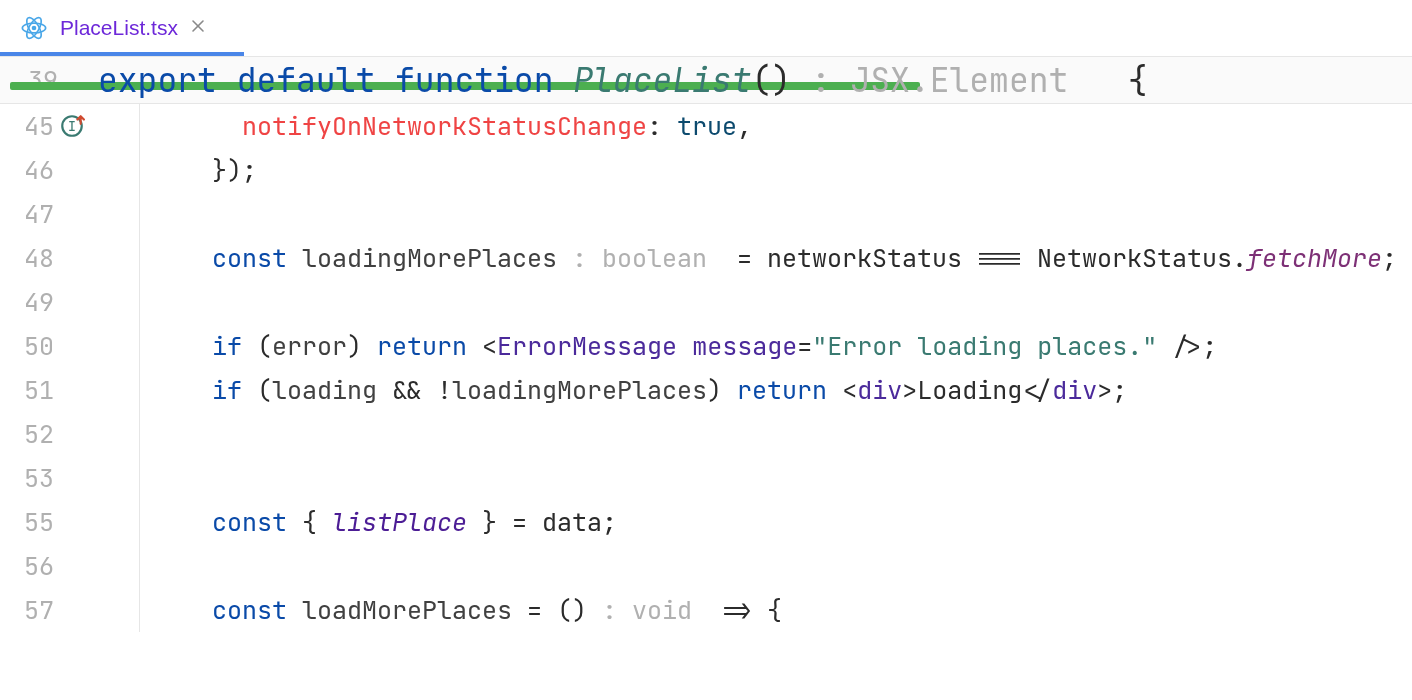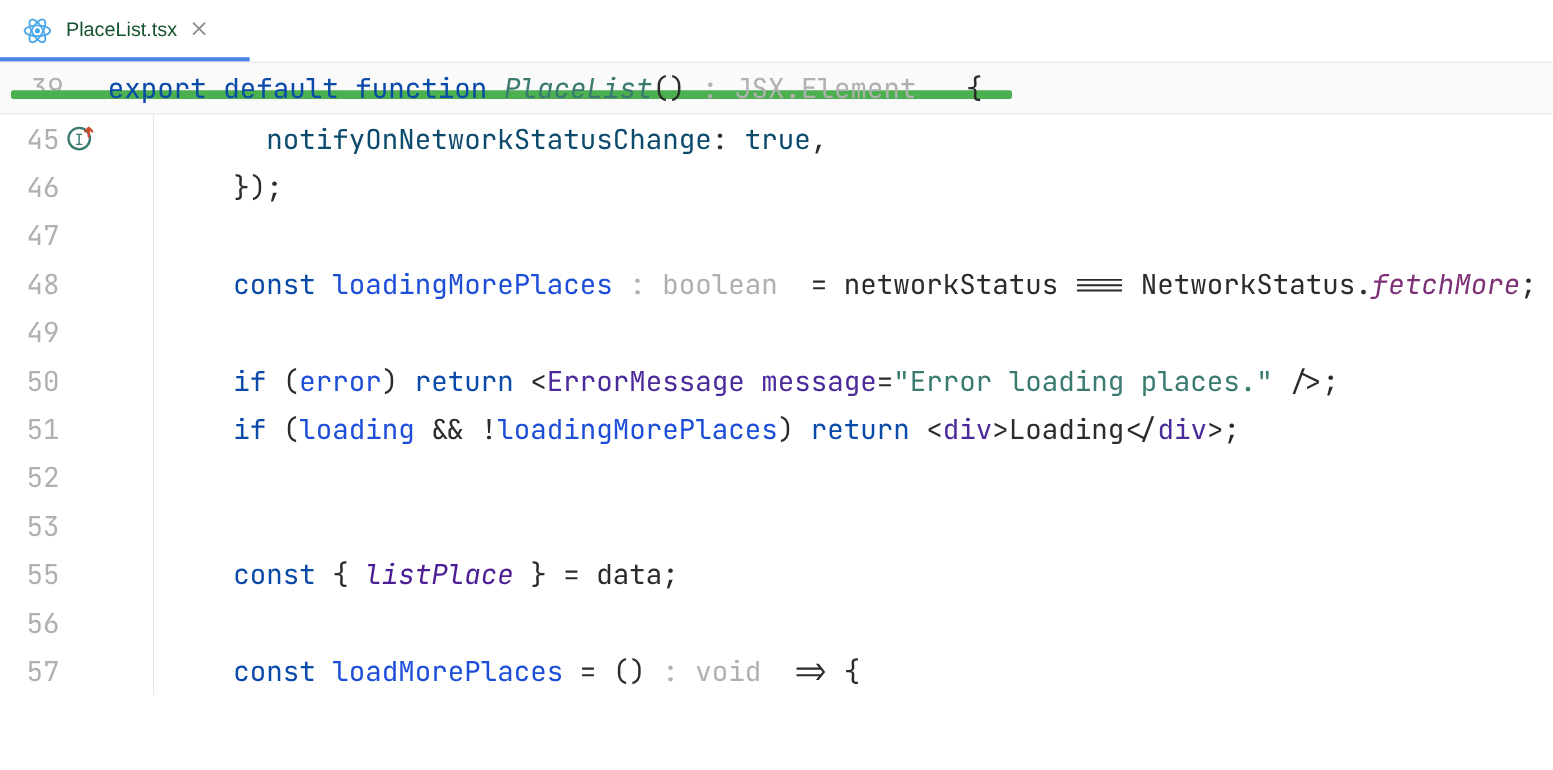--- a/index.html
+++ b/index.html
@@ -29,23 +29,23 @@
     position: absolute;
     left: 0; right: -16px; bottom: -2px;
     height: 5px;
     background: #4a86e8;
   }
   .tab .file-icon {
     width: 28px; height: 28px;
     color: #4aa7e8;
   }
   .tab .file-name {
-    font-size: 18px;
+    font-size: 21px;
     font-weight: 500;
-    color: #14532d;
+    color: #6d28d9;
   }
   .tab .close-icon {
     width: 20px; height: 20px;
     color: #8a8a8a;
   }
 
   .sticky-fn {
     position: relative;
     display: flex;
     align-items: center;
@@ -61,21 +61,21 @@
     font-family: "JetBrains Mono", "SF Mono", Menlo, Consolas, monospace;
     font-size: 25px;
     padding-right: 6px;
   }
   .sticky-fn .rest { flex: 1; position: relative; }
   .sticky-fn .code {
     position: absolute;
     left: 0; top: 50%;
     transform: translateY(-50%);
     font-family: "JetBrains Mono", "SF Mono", Menlo, Consolas, monospace;
-    font-size: 25px;
+    font-size: 33px;
     white-space: pre;
     padding-left: 34px;
   }
   .sticky-fn .highlight-box {
     position: absolute;
     left: -54px;
     right: calc(1412px - 920px);
     top: 2px; bottom: 2px;
     border: 4px solid #4caf50;
     border-radius: 2px;
@@ -109,26 +109,26 @@
     width: 40px;
     flex: none;
     border-right: 1px solid #e6e6e6;
   }
   .code {
     white-space: pre;
     padding-left: 12px;
   }
   .kw { color: #0a4aa8; }
   .lit { color: #0c4a6e; }
-  .id-decl { color: #1d4ed8; }
+  .id-decl { color: #404040; }
   .id-italic { font-style: italic; color: #4c1d95; }
   .str { color: #3a7a71; }
   .tagname { color: #4b2a9b; }
   .attr { color: #4b2a9b; }
-  .purple { color: #0c4a6e; }
+  .purple { color: #ef4444; }
   .purple-ital { color: #7d3076; font-style: italic; }
   .default { color: #2b2b2b; }
   .hint { color: #b0b0b0; }
   .fn-call { color: #3a7a71; font-style: italic; }
   .usage-icon {
     width: 28px; height: 28px;
     display: inline-flex; align-items: center; justify-content: center;
   }
 </style>
 </head>

